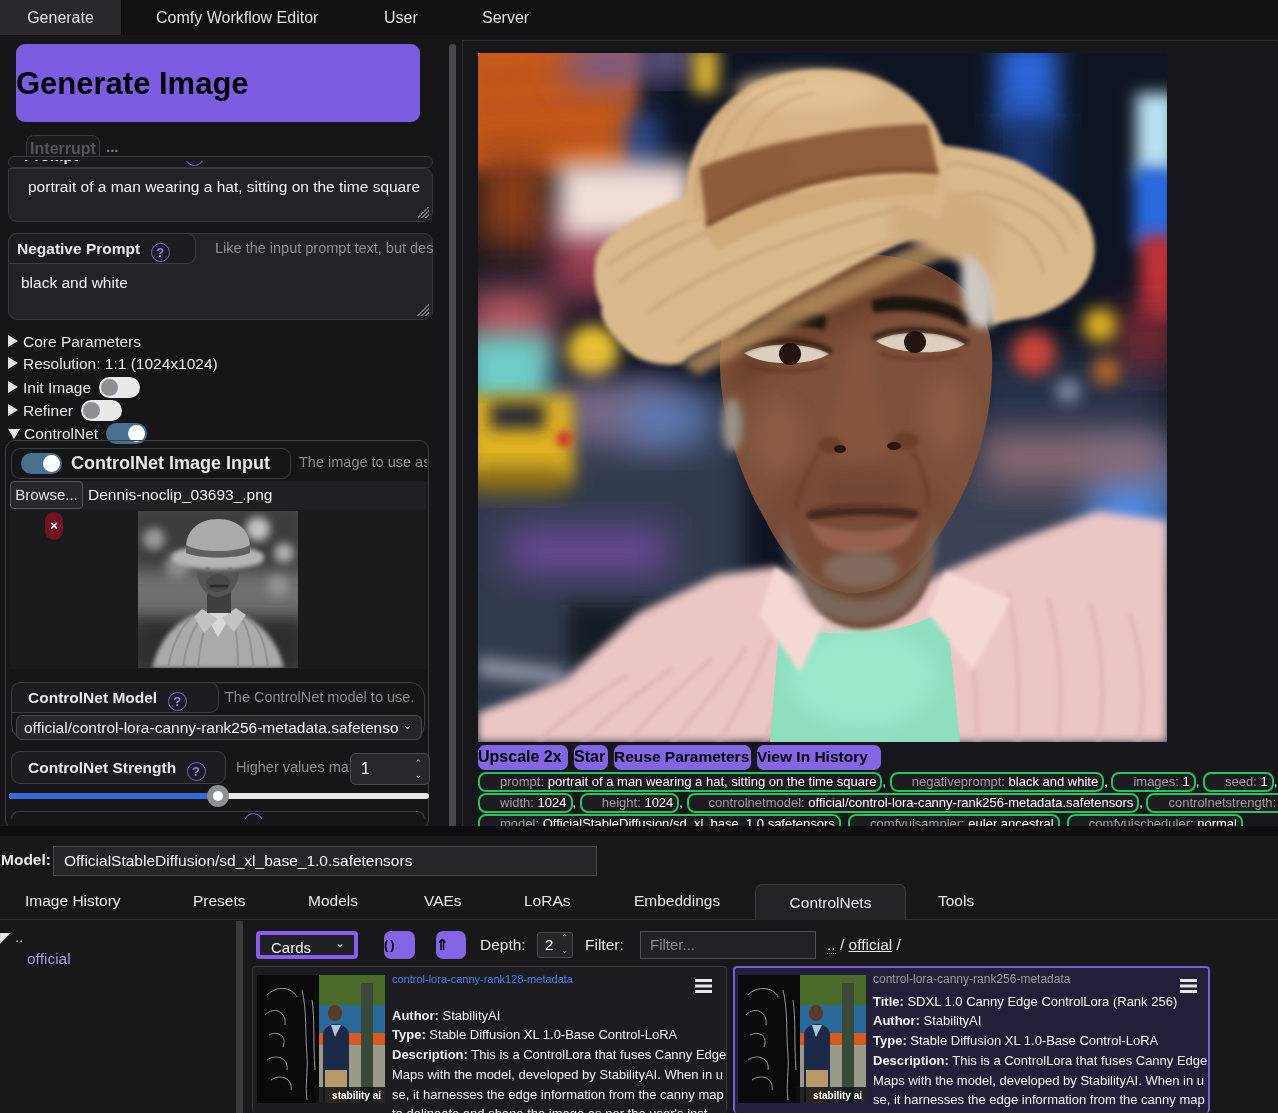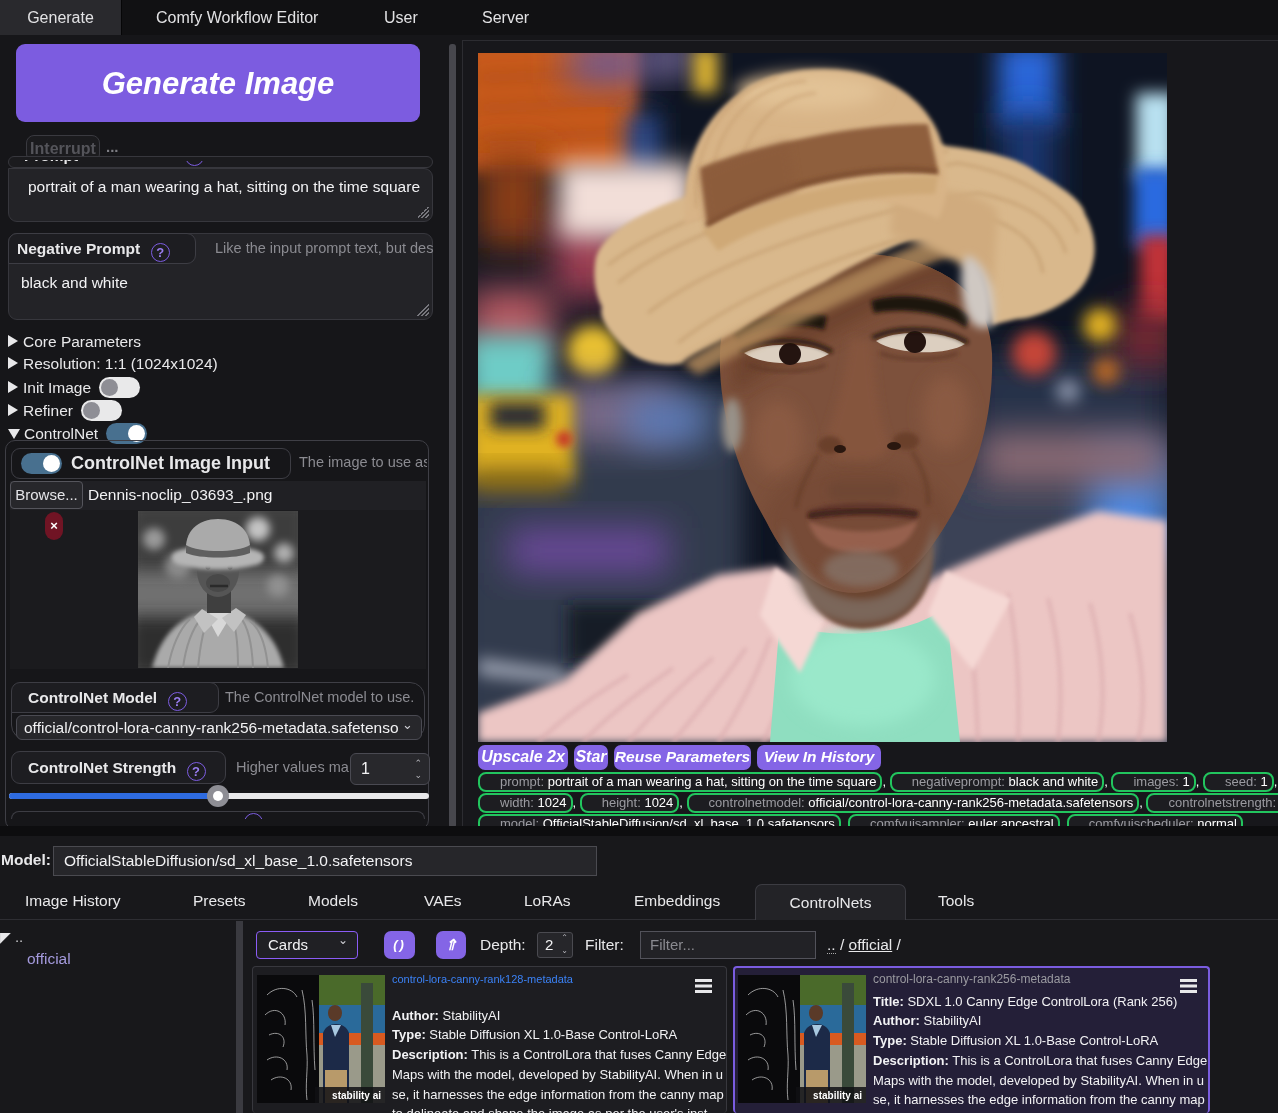--- a/index.html
+++ b/index.html
@@ -18,21 +18,21 @@
 .rehandle { position:absolute; right:3px; bottom:3px; width:12px; height:12px;
   background:linear-gradient(135deg, transparent 0 50%, #77777d 50% 56%, transparent 56% 66%, #77777d 66% 72%, transparent 72% 82%, #77777d 82% 88%, transparent 88%); }
 .tri-r { display:inline-block; width:0; height:0; border-left:10px solid #e8e8ea; border-top:6px solid transparent; border-bottom:6px solid transparent; margin-right:5px; }
 .tri-d { display:inline-block; width:0; height:0; border-top:10px solid #e8e8ea; border-left:6px solid transparent; border-right:6px solid transparent; margin-right:4px; }
 .toggle { display:inline-block; position:relative; width:41px; height:21px; border-radius:11px; vertical-align:-5px; }
 .toggle.off { background:#e9e9ea; }
 .toggle.off::after { content:""; position:absolute; left:2px; top:2px; width:17px; height:17px; border-radius:50%; background:#8e8e95; }
 .toggle.on { background:#48708f; }
 .toggle.on::after { content:""; position:absolute; right:2px; top:2px; width:17px; height:17px; border-radius:50%; background:#fff; }
 
-.pbtn { background:#8465e6; color:#ffffff; font-weight:bold; border-radius:7px; text-align:center; white-space:nowrap; overflow:hidden;font-style:italic; }
+.pbtn { background:#8465e6; color:#000000; font-weight:bold; border-radius:7px; white-space:nowrap; overflow:hidden; }
 
 .chipline { position:absolute; white-space:nowrap; font-size:13px; color:#fff; }
 .chip { display:inline-block; border:2px solid #22c55e; background:#1d1d21; border-radius:8px; padding:0 4px 1px 20px; margin-right:0px; }
 .chip .k { color:#9b9ba1; }
 </style>
 </head>
 <body>
 <div id="page">
 
   <div class="abs" id="nav">
@@ -379,21 +379,21 @@
     <div class="abs" style="left:524px;top:8px;font-size:15.5px;">LoRAs</div>
     <div class="abs" style="left:634px;top:8px;font-size:15.5px;">Embeddings</div>
     <div class="abs" style="left:755px;top:0;width:151px;height:36px;background:#232327;border:1px solid #3c3c42;border-bottom:none;border-radius:7px 7px 0 0;text-align:center;line-height:35px;font-size:15.5px;">ControlNets</div>
     <div class="abs" style="left:938px;top:8px;font-size:15.5px;">Tools</div>
   </div>
 
   <div class="abs" style="left:0;top:928px;color:#e8e8ea;font-size:14px;">◤<span style="color:#c8c8cc;font-size:15px;"> ..</span></div>
   <div class="abs" style="left:27px;top:950px;color:#a49add;font-size:15.5px;">official</div>
   <div class="abs" style="left:236px;top:921px;width:7px;height:192px;background:#3a3a40;"></div>
 
-  <div class="abs" style="left:256px;top:931px;width:102px;height:28px;background:#202024;border:1px solid #8b5cf6;border-radius:4px;">
+  <div class="abs" style="left:256px;top:931px;width:102px;height:28px;background:#202024;border:4px solid #8b5cf6;border-radius:4px;">
     <span style="font-size:15px;color:#f2f2f4;margin-left:11px;line-height:26px;">Cards</span>
     <span style="position:absolute;right:9px;top:1px;color:#cfcfd4;font-size:12px;">⌄</span>
   </div>
   <div class="abs pbtn" style="left:384px;top:931px;width:31px;height:28px;font-size:13px;line-height:27px;border-radius:7px;"><span style="letter-spacing:2px;">()</span></div>
   <div class="abs pbtn" style="left:436px;top:931px;width:30px;height:28px;font-size:15px;line-height:27px;border-radius:7px;">⇑</div>
   <div class="abs" style="left:480px;top:936px;font-size:15.5px;">Depth:</div>
   <div class="abs" style="left:537px;top:932px;width:36px;height:26px;background:#26262a;border:1px solid #4a4a50;border-radius:3px;">
     <span style="font-size:15px;color:#f2f2f4;margin-left:7px;line-height:24px;">2</span>
     <span style="position:absolute;right:4px;top:-2px;color:#b8b8be;font-size:8px;line-height:13px;">⌃<br>⌄</span>
   </div>

